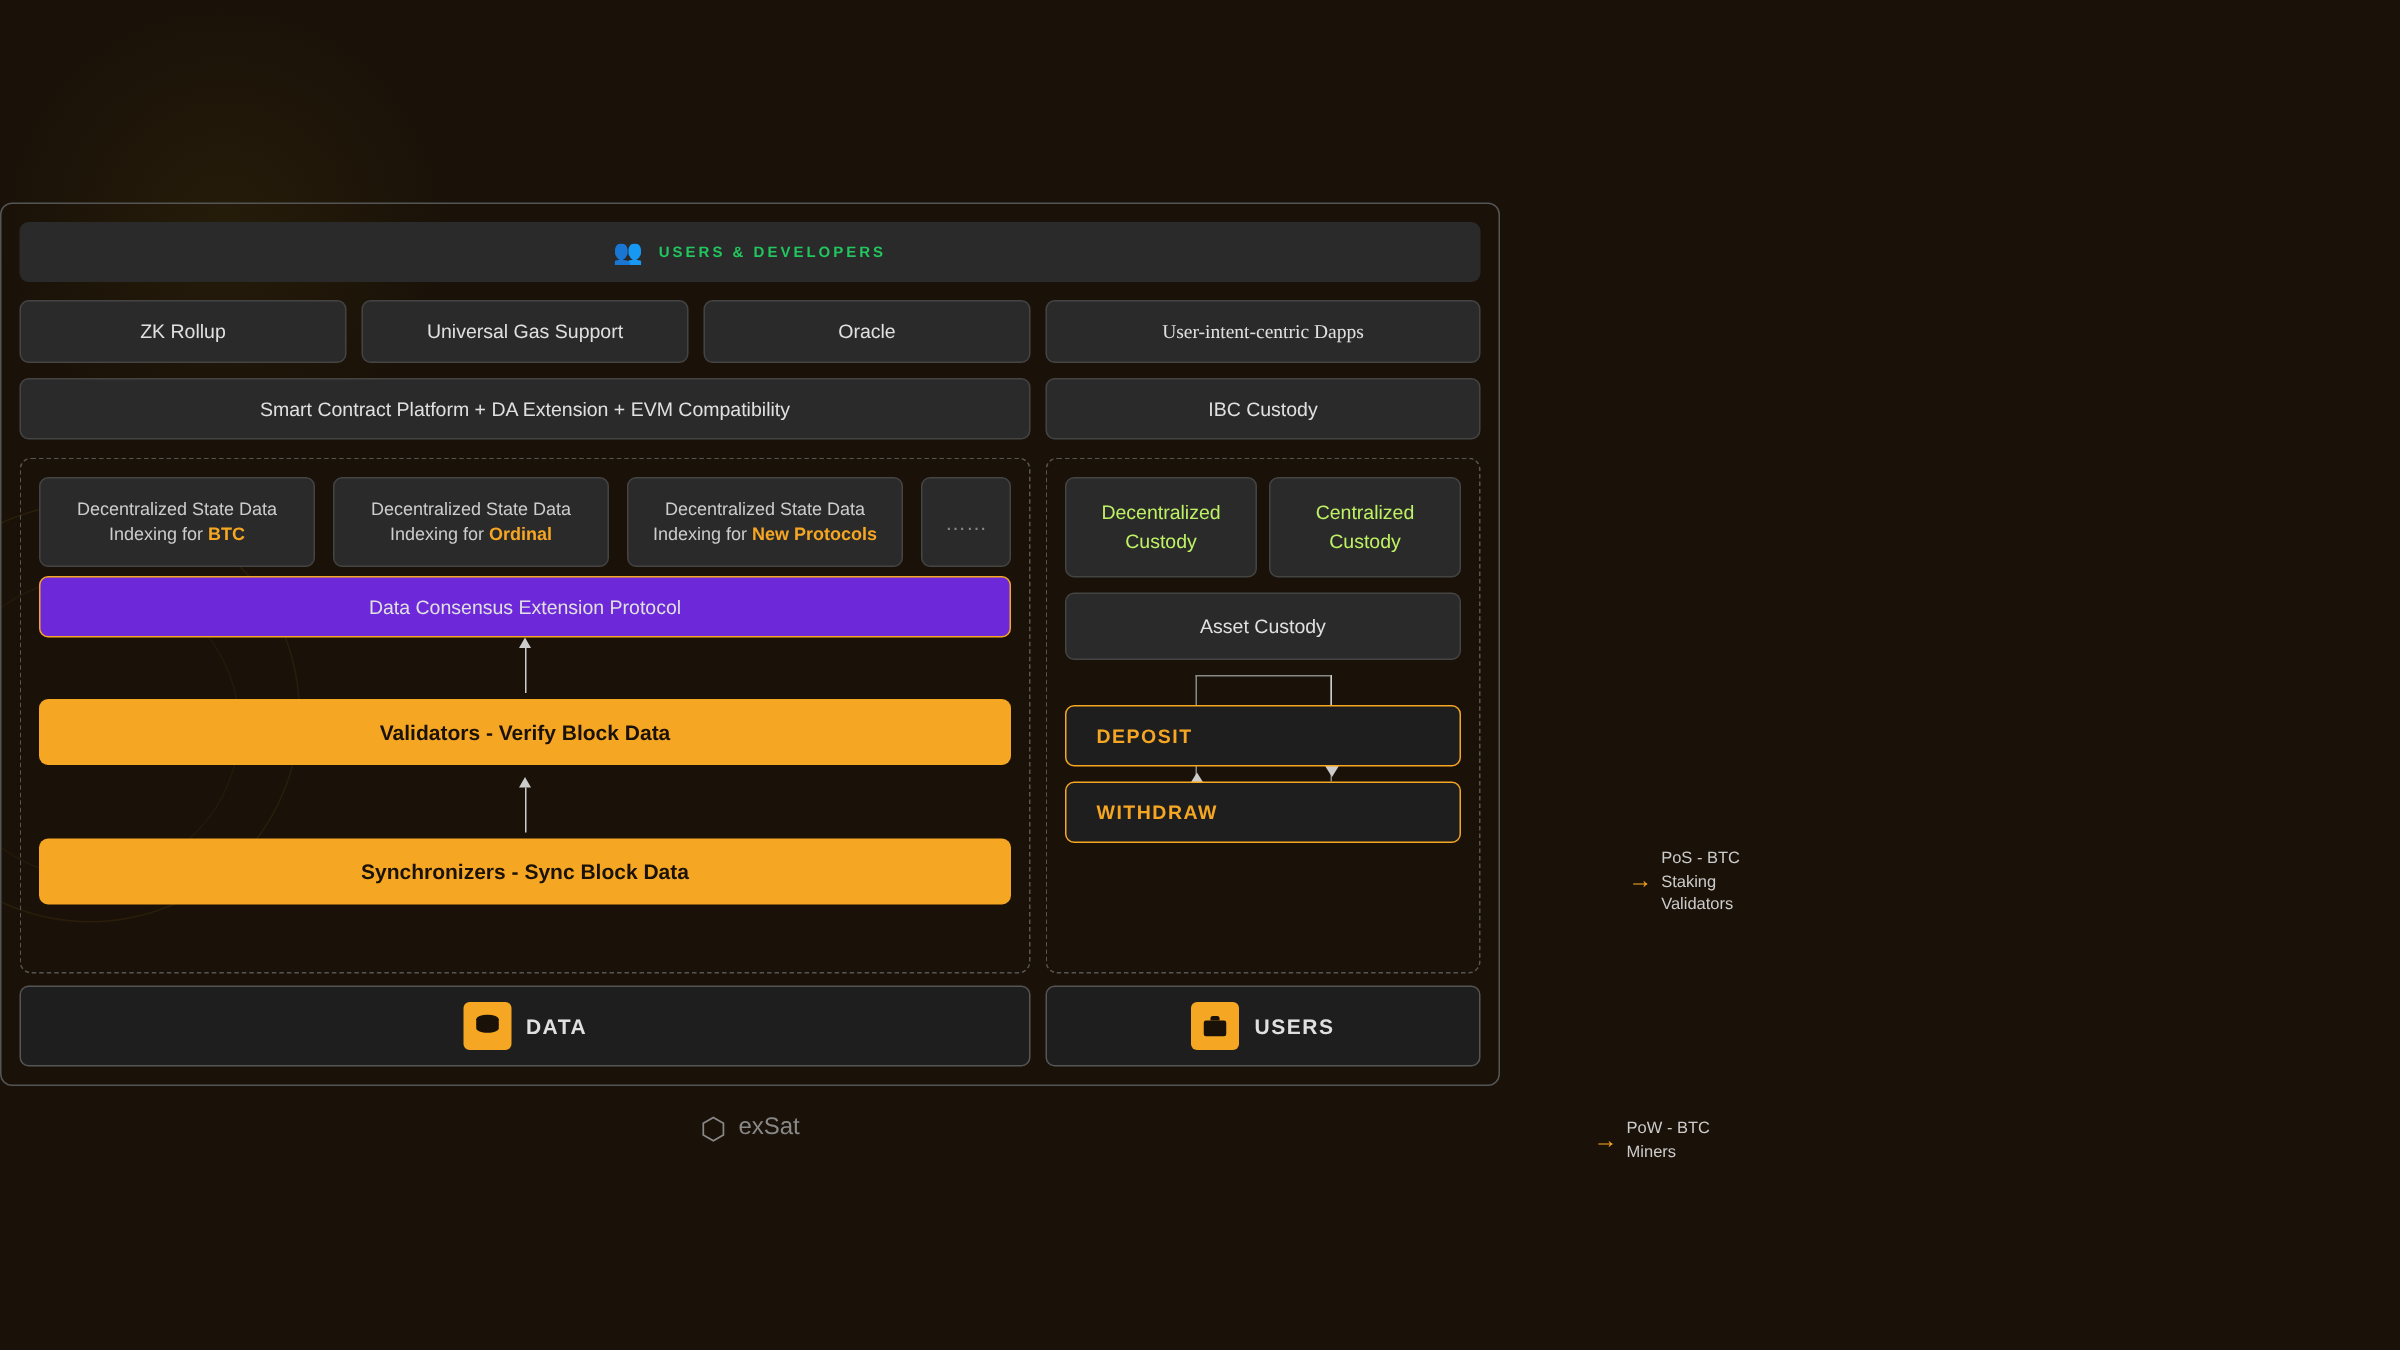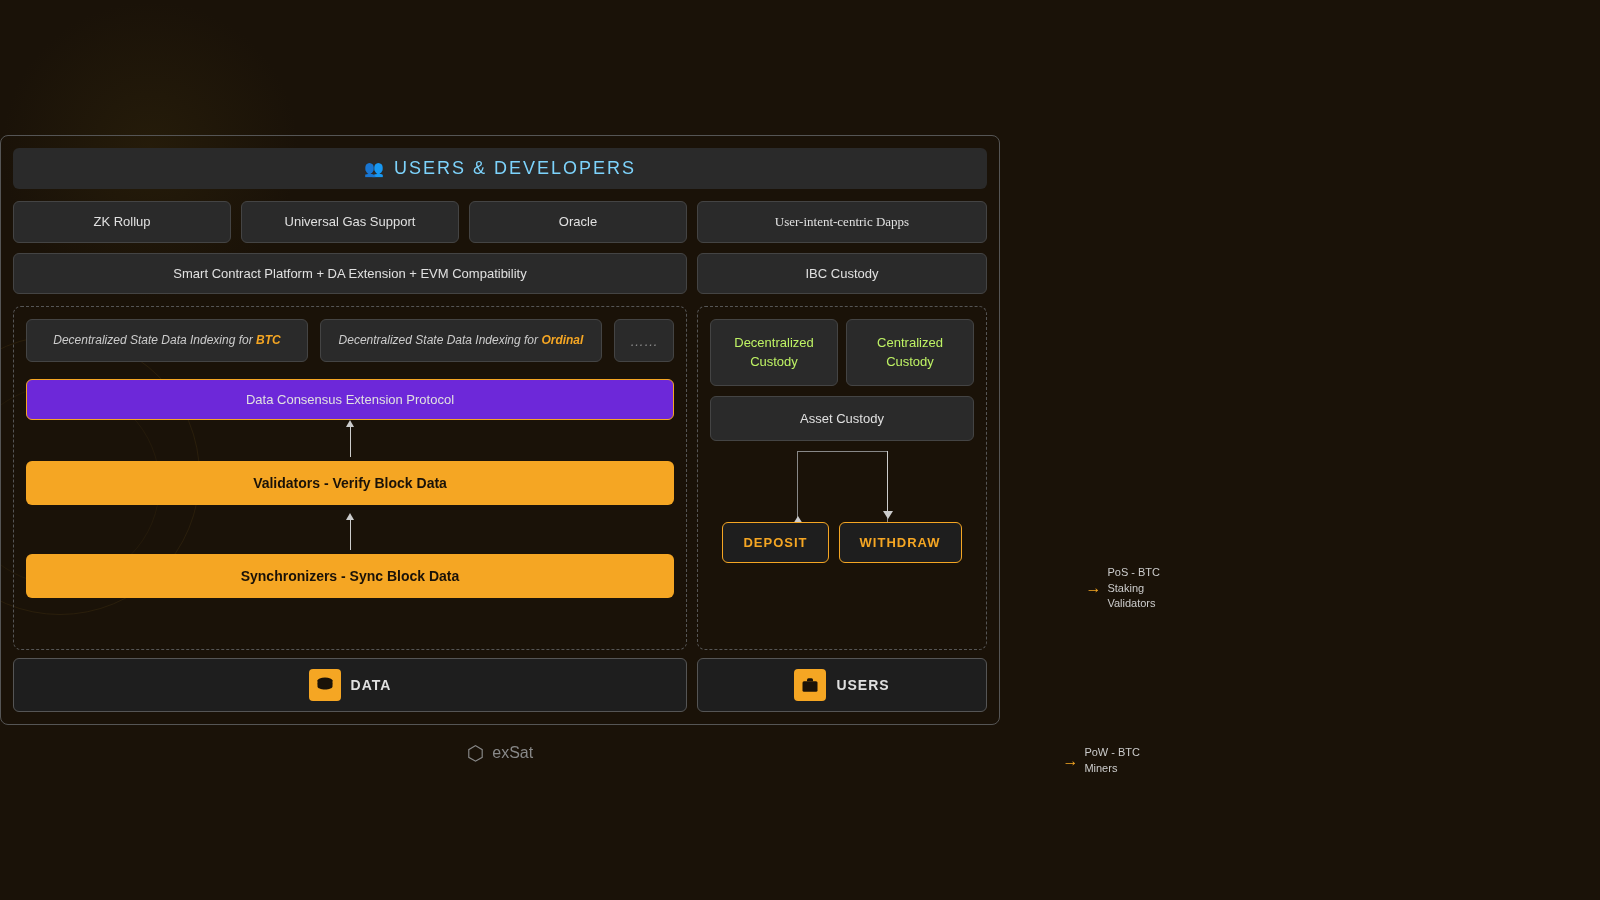--- a/index.html
+++ b/index.html
@@ -46,23 +46,23 @@
       align-items: center;
       justify-content: center;
       gap: 10px;
       margin-bottom: 12px;
     }
     .users-header-icon {
       color: #f5a623;
       font-size: 16px;
     }
     .users-header-text {
-      color: #7dd3fc;
-      font-size: 18px;
-      font-weight: 400;
+      color: #22c55e;
+      font-size: 10px;
+      font-weight: 700;
       letter-spacing: 2px;
     }
 
     
     .top-row {
       display: flex;
       gap: 10px;
       margin-bottom: 10px;
     }
     .top-left-boxes {
@@ -121,22 +121,21 @@
       border: 1.5px dashed #555;
       border-radius: 8px;
       padding: 12px;
       position: relative;
     }
 
     
     .indexing-row {
       display: flex;
       gap: 12px;
-      margin-bottom: 17px;
-      font-style: italic;
+      margin-bottom: 6px;
     }
 
     .indexing-box {
       flex: 1;
       background: #2a2a2a;
       border: 1px solid #444;
       border-radius: 6px;
       padding: 12px 10px;
       text-align: center;
       font-size: 12px;
@@ -392,20 +391,24 @@
 
           <div class="indexing-row">
             <div class="indexing-box">
               <span>Decentralized State Data Indexing for </span>
               <span class="highlight-orange">BTC</span>
             </div>
             <div class="indexing-box">
               <span>Decentralized State Data Indexing for </span>
               <span class="highlight-orange">Ordinal</span>
             </div>
+            <div class="indexing-box">
+              <span>Decentralized State Data Indexing for </span>
+              <span class="highlight-orange">New Protocols</span>
+            </div>
             <div class="indexing-box-dots">
               <span>……</span>
             </div>
           </div>
 
           <div class="consensus-box">
             <span>Data Consensus Extension Protocol</span>
           </div>
 
           <div style="display:flex; justify-content:center; margin-bottom:4px;">
@@ -456,21 +459,21 @@
             <div style="position:absolute; left:calc(33% - 4px); top:50%; display:flex; flex-direction:column; align-items:center;">
               <div style="width:0; height:0; border-left:5px solid transparent; border-right:5px solid transparent; border-bottom:8px solid #ccc;"></div>
               <div style="width:1px; height:24px; background:#ccc;"></div>
             </div>
 
             <div style="position:absolute; left:calc(67% - 4px); top:0; display:flex; flex-direction:column; align-items:center;">
               <div style="width:1px; height:60px; background:#ccc;"></div>
               <div style="width:0; height:0; border-left:5px solid transparent; border-right:5px solid transparent; border-top:8px solid #ccc;"></div>
             </div>
 
-            <div class="deposit-withdraw-row" style="position:absolute; bottom:10px; left:0; right:0;">
+            <div class="deposit-withdraw-row" style="position:absolute; bottom:10px; left:0; right:0;flex-direction:column;">
               <div class="deposit-btn">
                 <span>DEPOSIT</span>
               </div>
               <div class="withdraw-btn">
                 <span>WITHDRAW</span>
               </div>
             </div>
           </div>
 
           <div style="height:56px;"></div>

